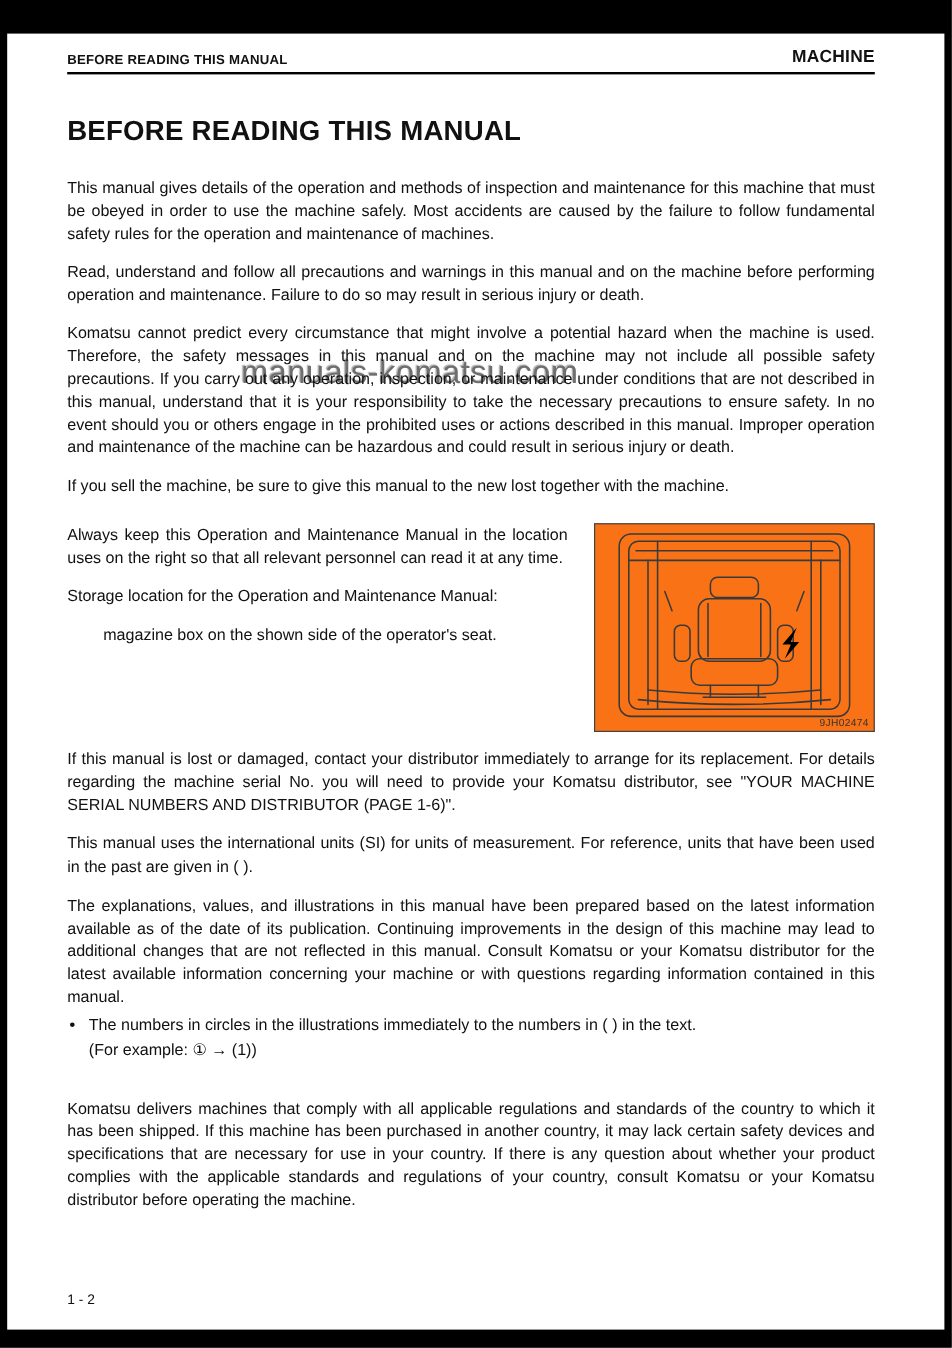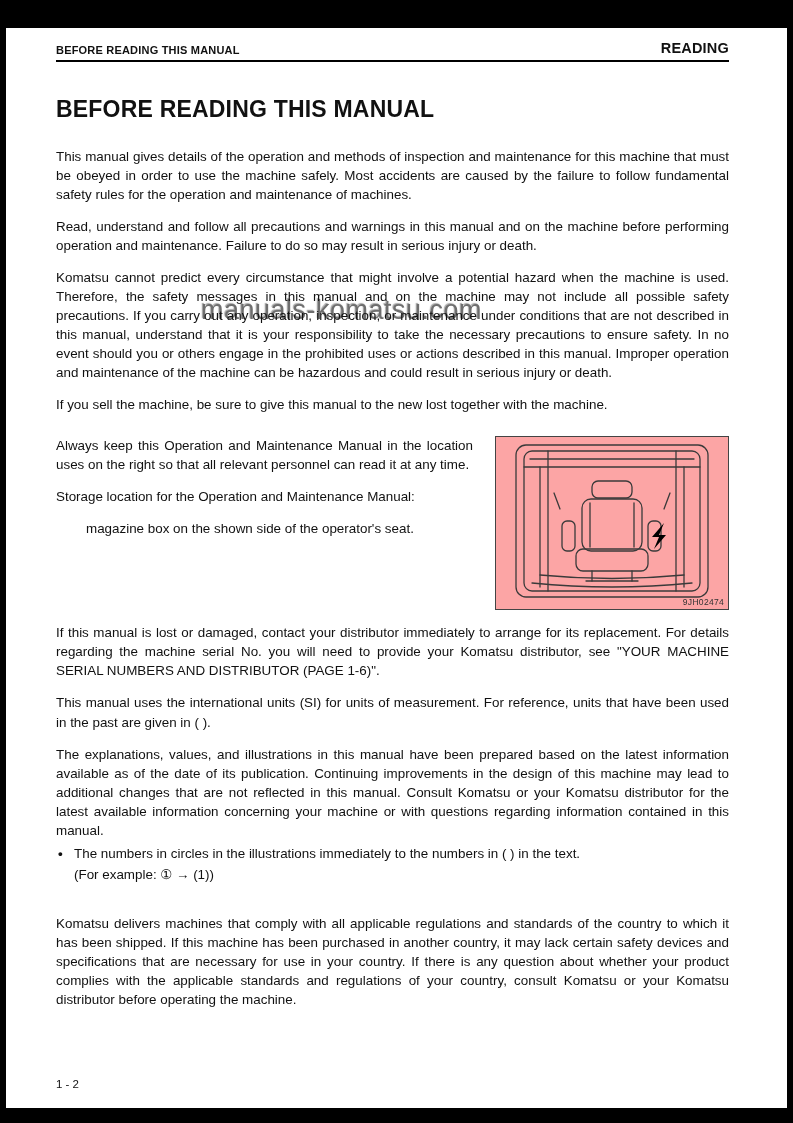--- a/index.html
+++ b/index.html
@@ -58,21 +58,21 @@
     display: block;
     padding-left: 30px;
     font-size: 13.4px;
     line-height: 1.42;
   }
   .figure-box {
     position: relative;
     width: 232px; height: 172px;
     border: 1px solid #444;
     flex: none;
-    background: #fca5a5;
+    background: #f97316;
   }
   .figure-box svg { display: block; }
   .figure-label {
     position: absolute;
     right: 4px; bottom: 2px;
     font-size: 8.5px;
     color: #333;
     letter-spacing: 0.3px;
   }
   .bullet-row {
@@ -118,21 +118,21 @@
 
 <div class="scan">
   <div class="page">
 
     <div class="watermark">manuals-komatsu.com</div>
 
     <div class="content">
 
       <div class="page-header">
         <span class="hdr-left">BEFORE READING THIS MANUAL</span>
-        <span class="hdr-right">READING</span>
+        <span class="hdr-right">MACHINE</span>
       </div>
 
       <h1 class="doc-title">BEFORE READING THIS MANUAL</h1>
 
       <p class="para">This manual gives details of the operation and methods of inspection and maintenance for this machine that must be obeyed in order to use the machine safely. Most accidents are caused by the failure to follow fundamental safety rules for the operation and maintenance of machines.</p>
       <p class="para">Read, understand and follow all precautions and warnings in this manual and on the machine before performing operation and maintenance. Failure to do so may result in serious injury or death.</p>
       <p class="para">Komatsu cannot predict every circumstance that might involve a potential hazard when the machine is used. Therefore, the safety messages in this manual and on the machine may not include all possible safety precautions. If you carry out any operation, inspection, or maintenance under conditions that are not described in this manual, understand that it is your responsibility to take the necessary precautions to ensure safety. In no event should you or others engage in the prohibited uses or actions described in this manual. Improper operation and maintenance of the machine can be hazardous and could result in serious injury or death.</p>
       <p class="para">If you sell the machine, be sure to give this manual to the new lost together with the machine.</p>
 
       <div class="fig-section">

